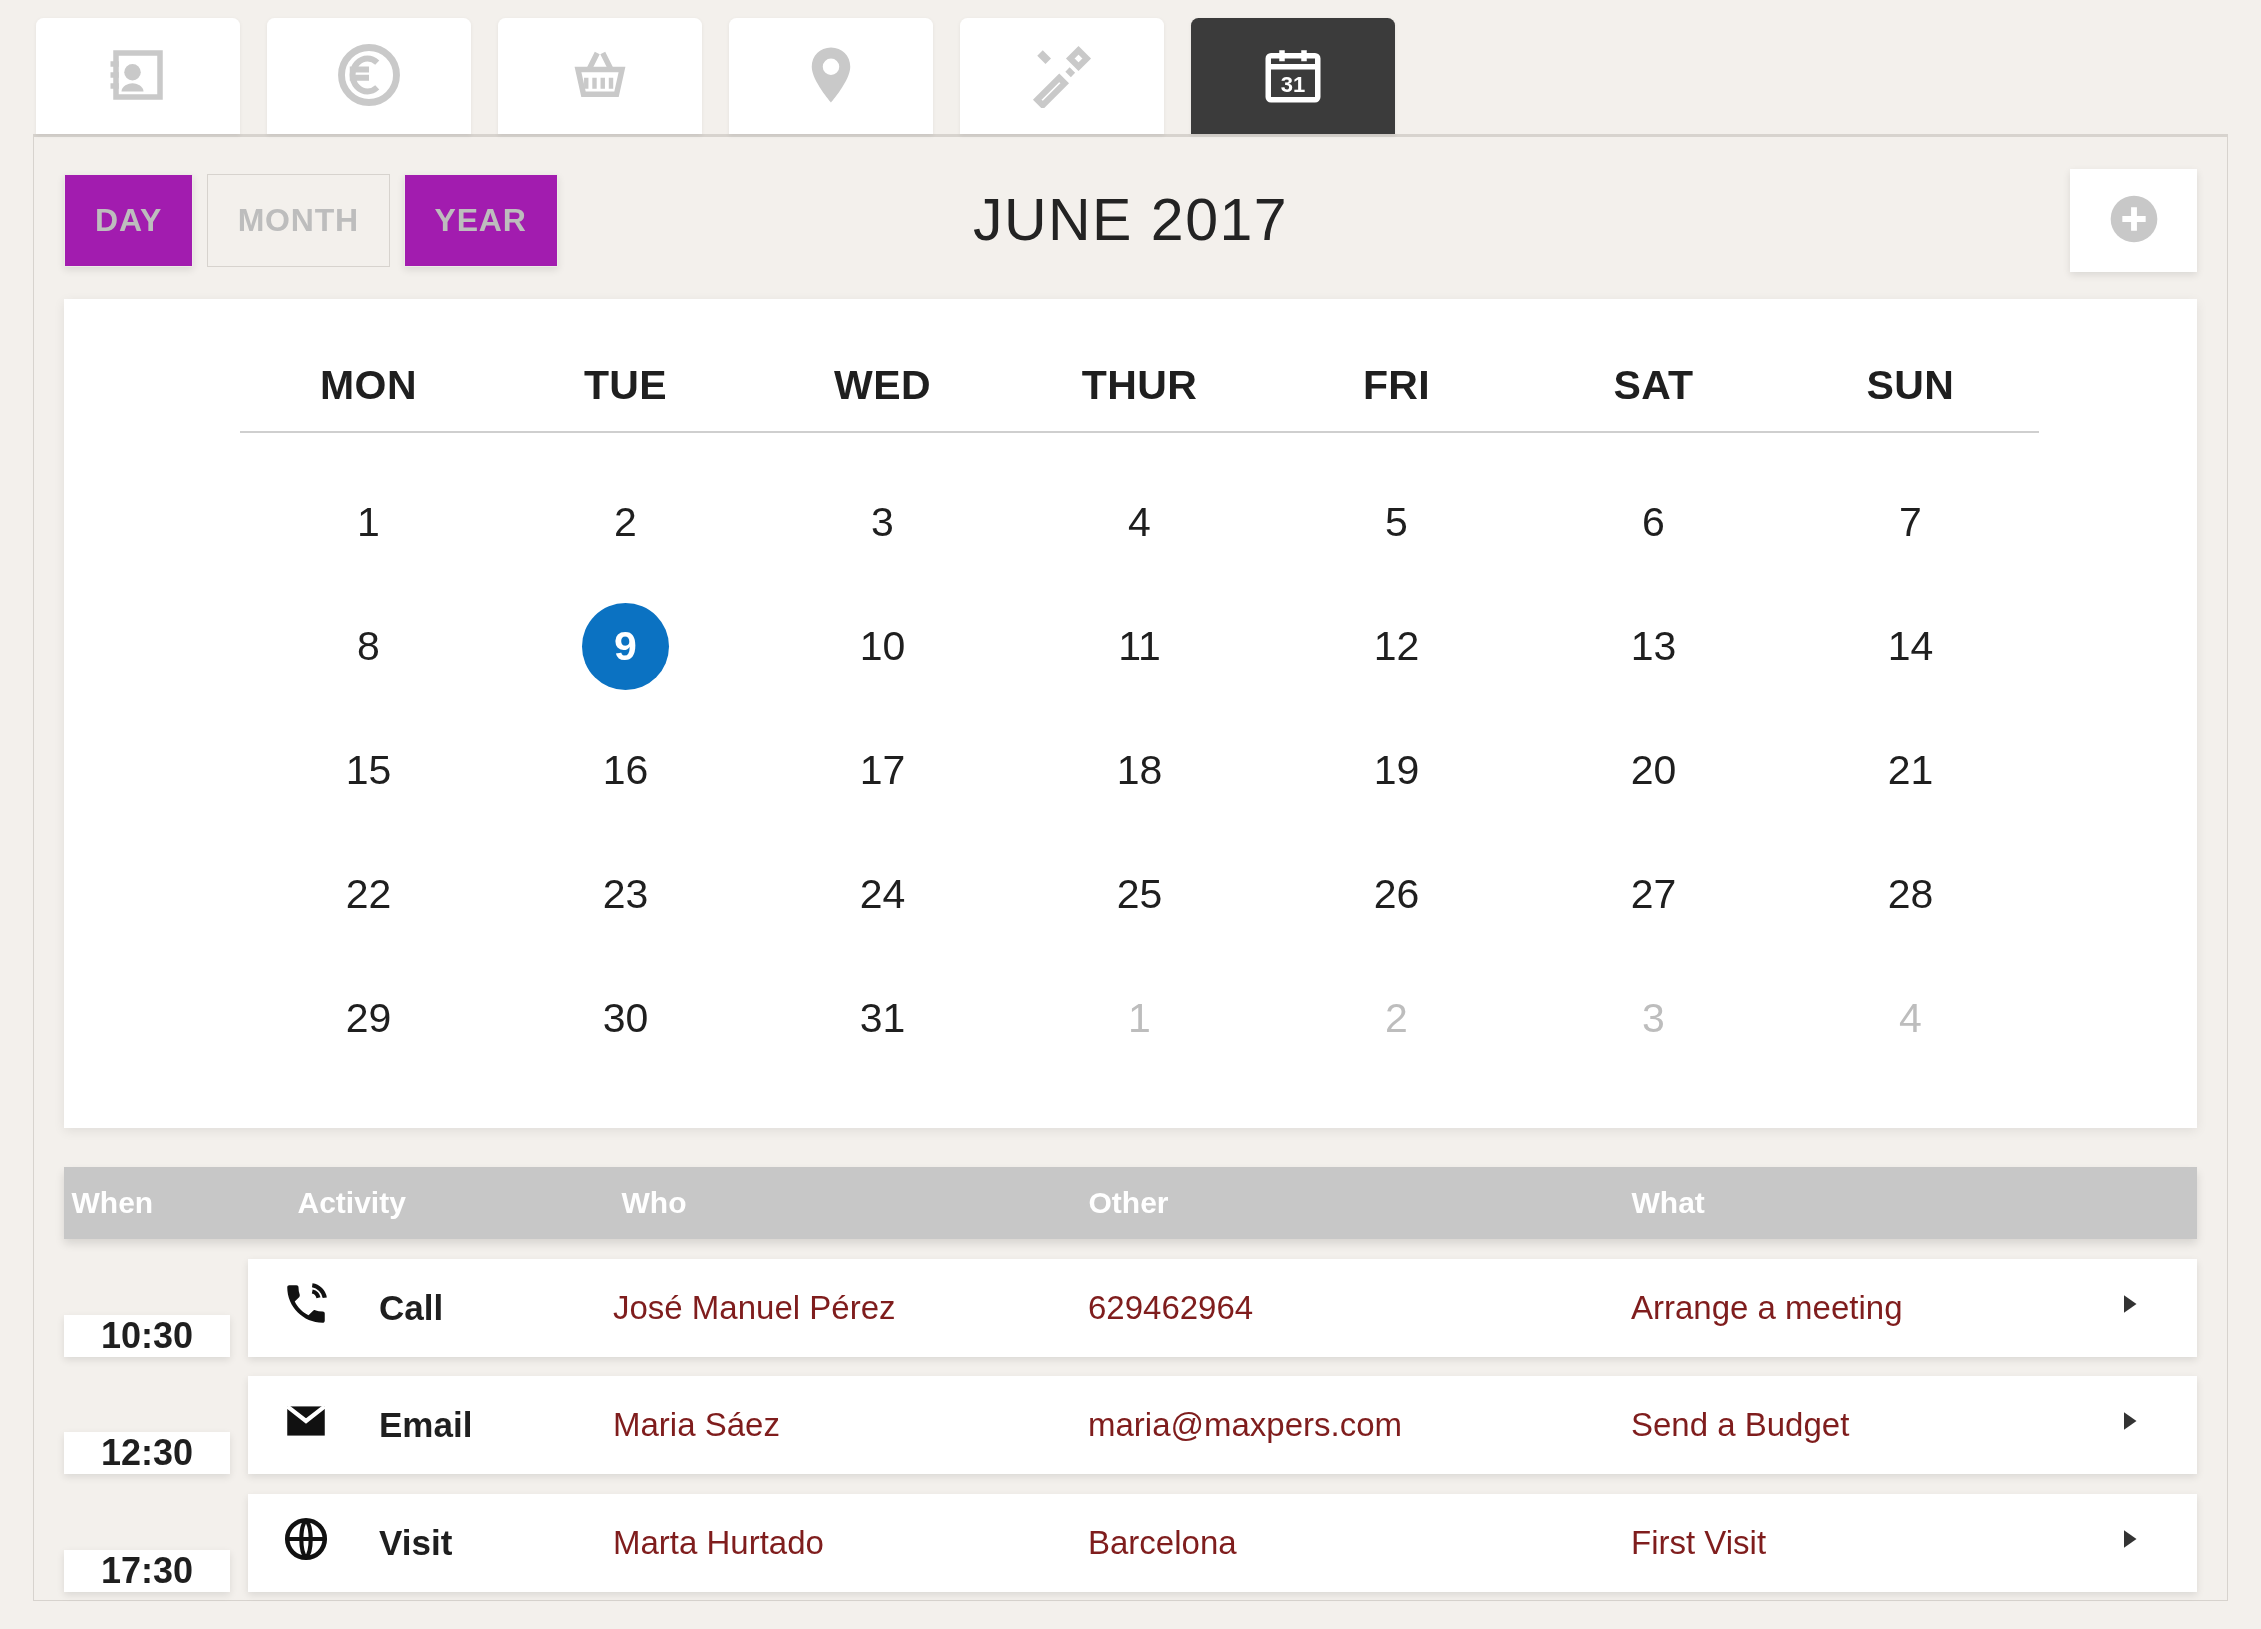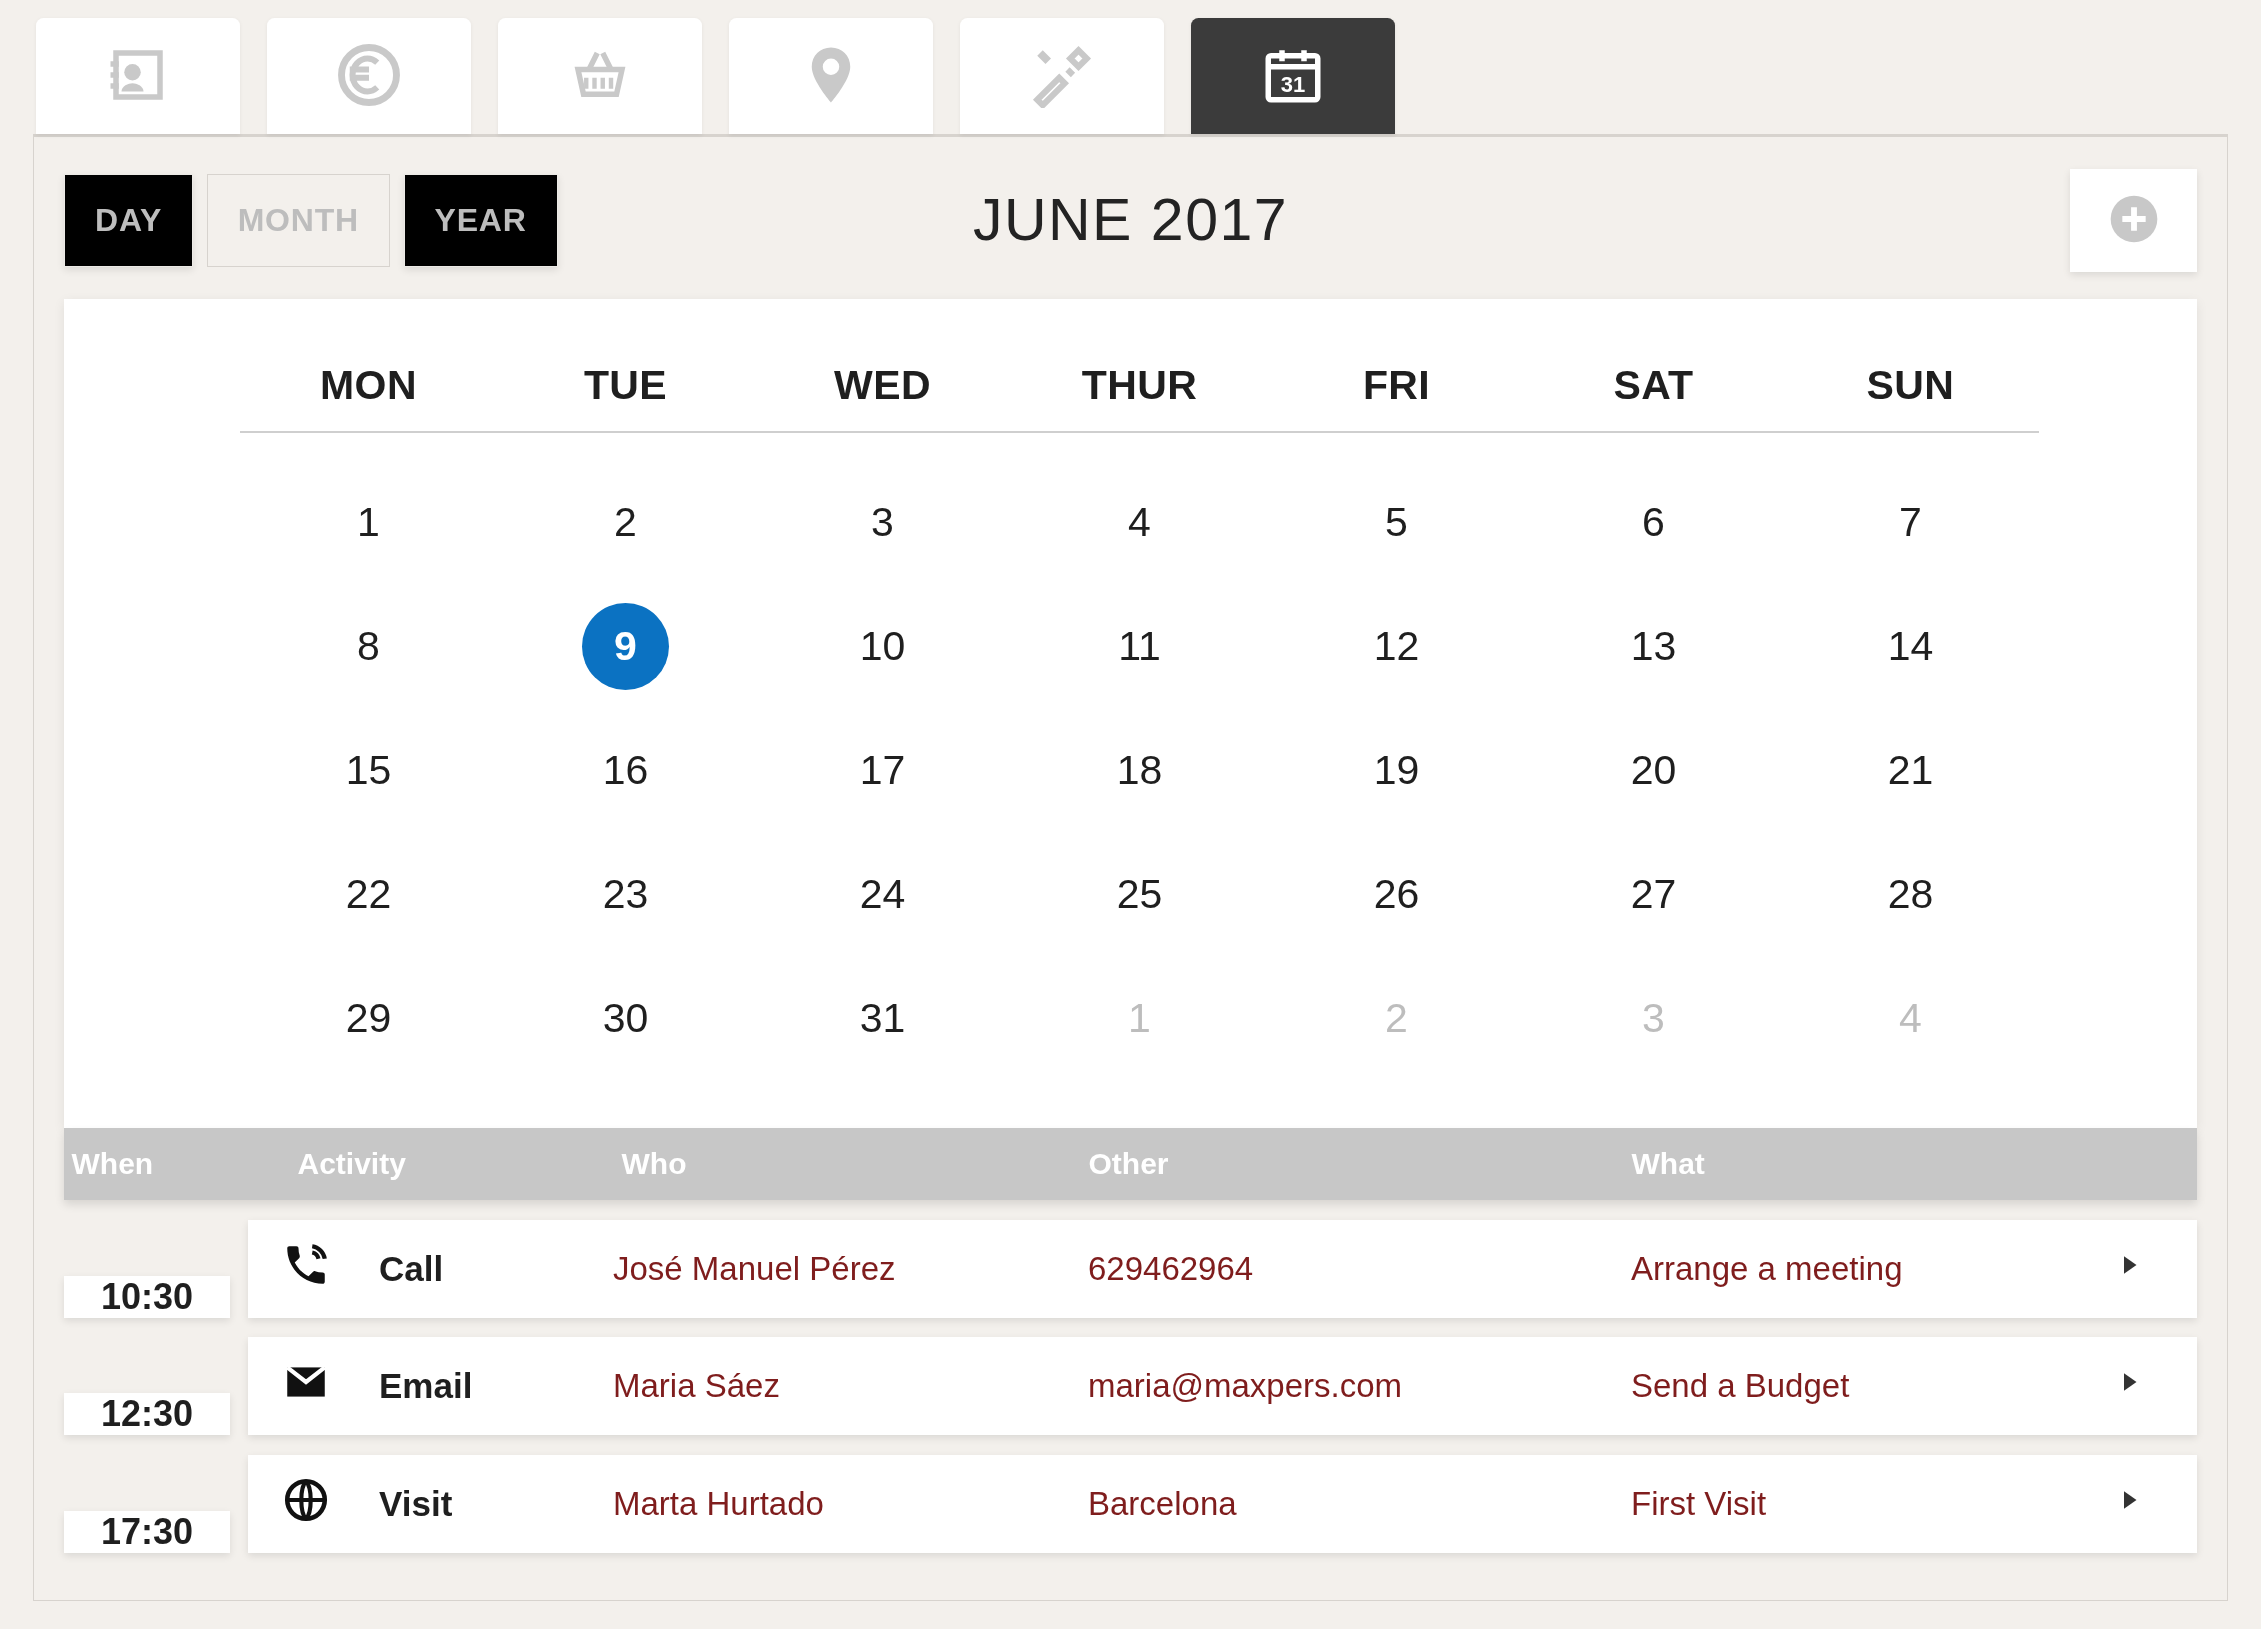--- a/index.html
+++ b/index.html
@@ -40,21 +40,21 @@
   
   .view-row {
     display: flex;
     align-items: center;
     height: 124px;
     position: relative;
   }
   .view-btns { display: flex; gap: 13.6px; }
   .view-btn {
     height: 93px;
-    background: #000000;
+    background: #a21caf;
     padding: 0 30px;
     display: flex; align-items: center; justify-content: center;
     font-size: 32px;
     font-weight: 600;
     color: #bdbdbd;
     letter-spacing: 0.8px;
     box-shadow: 0 3px 7.5px rgba(0,0,0,0.10);
     border: 0.8px solid #eceae6;
   }
   .view-btn.selected {
@@ -113,20 +113,21 @@
   .day-pill {
     width: 87px; height: 87px;
     border-radius: 50%;
     background: #0b72c2;
     color: #ffffff;
     display: flex; align-items: center; justify-content: center;
     font-weight: 700;
   }
   
   .events-wrap {
+    margin-top: 39px;
   }
   .events-head {
     display: grid;
     grid-template-columns: 226px 324px 467px 543px 1fr;
     background: #c7c7c7;
     height: 72px;
     align-items: center;
     padding: 0 22.6px 0 7.5px;
     font-size: 30px;
     font-weight: 600;

